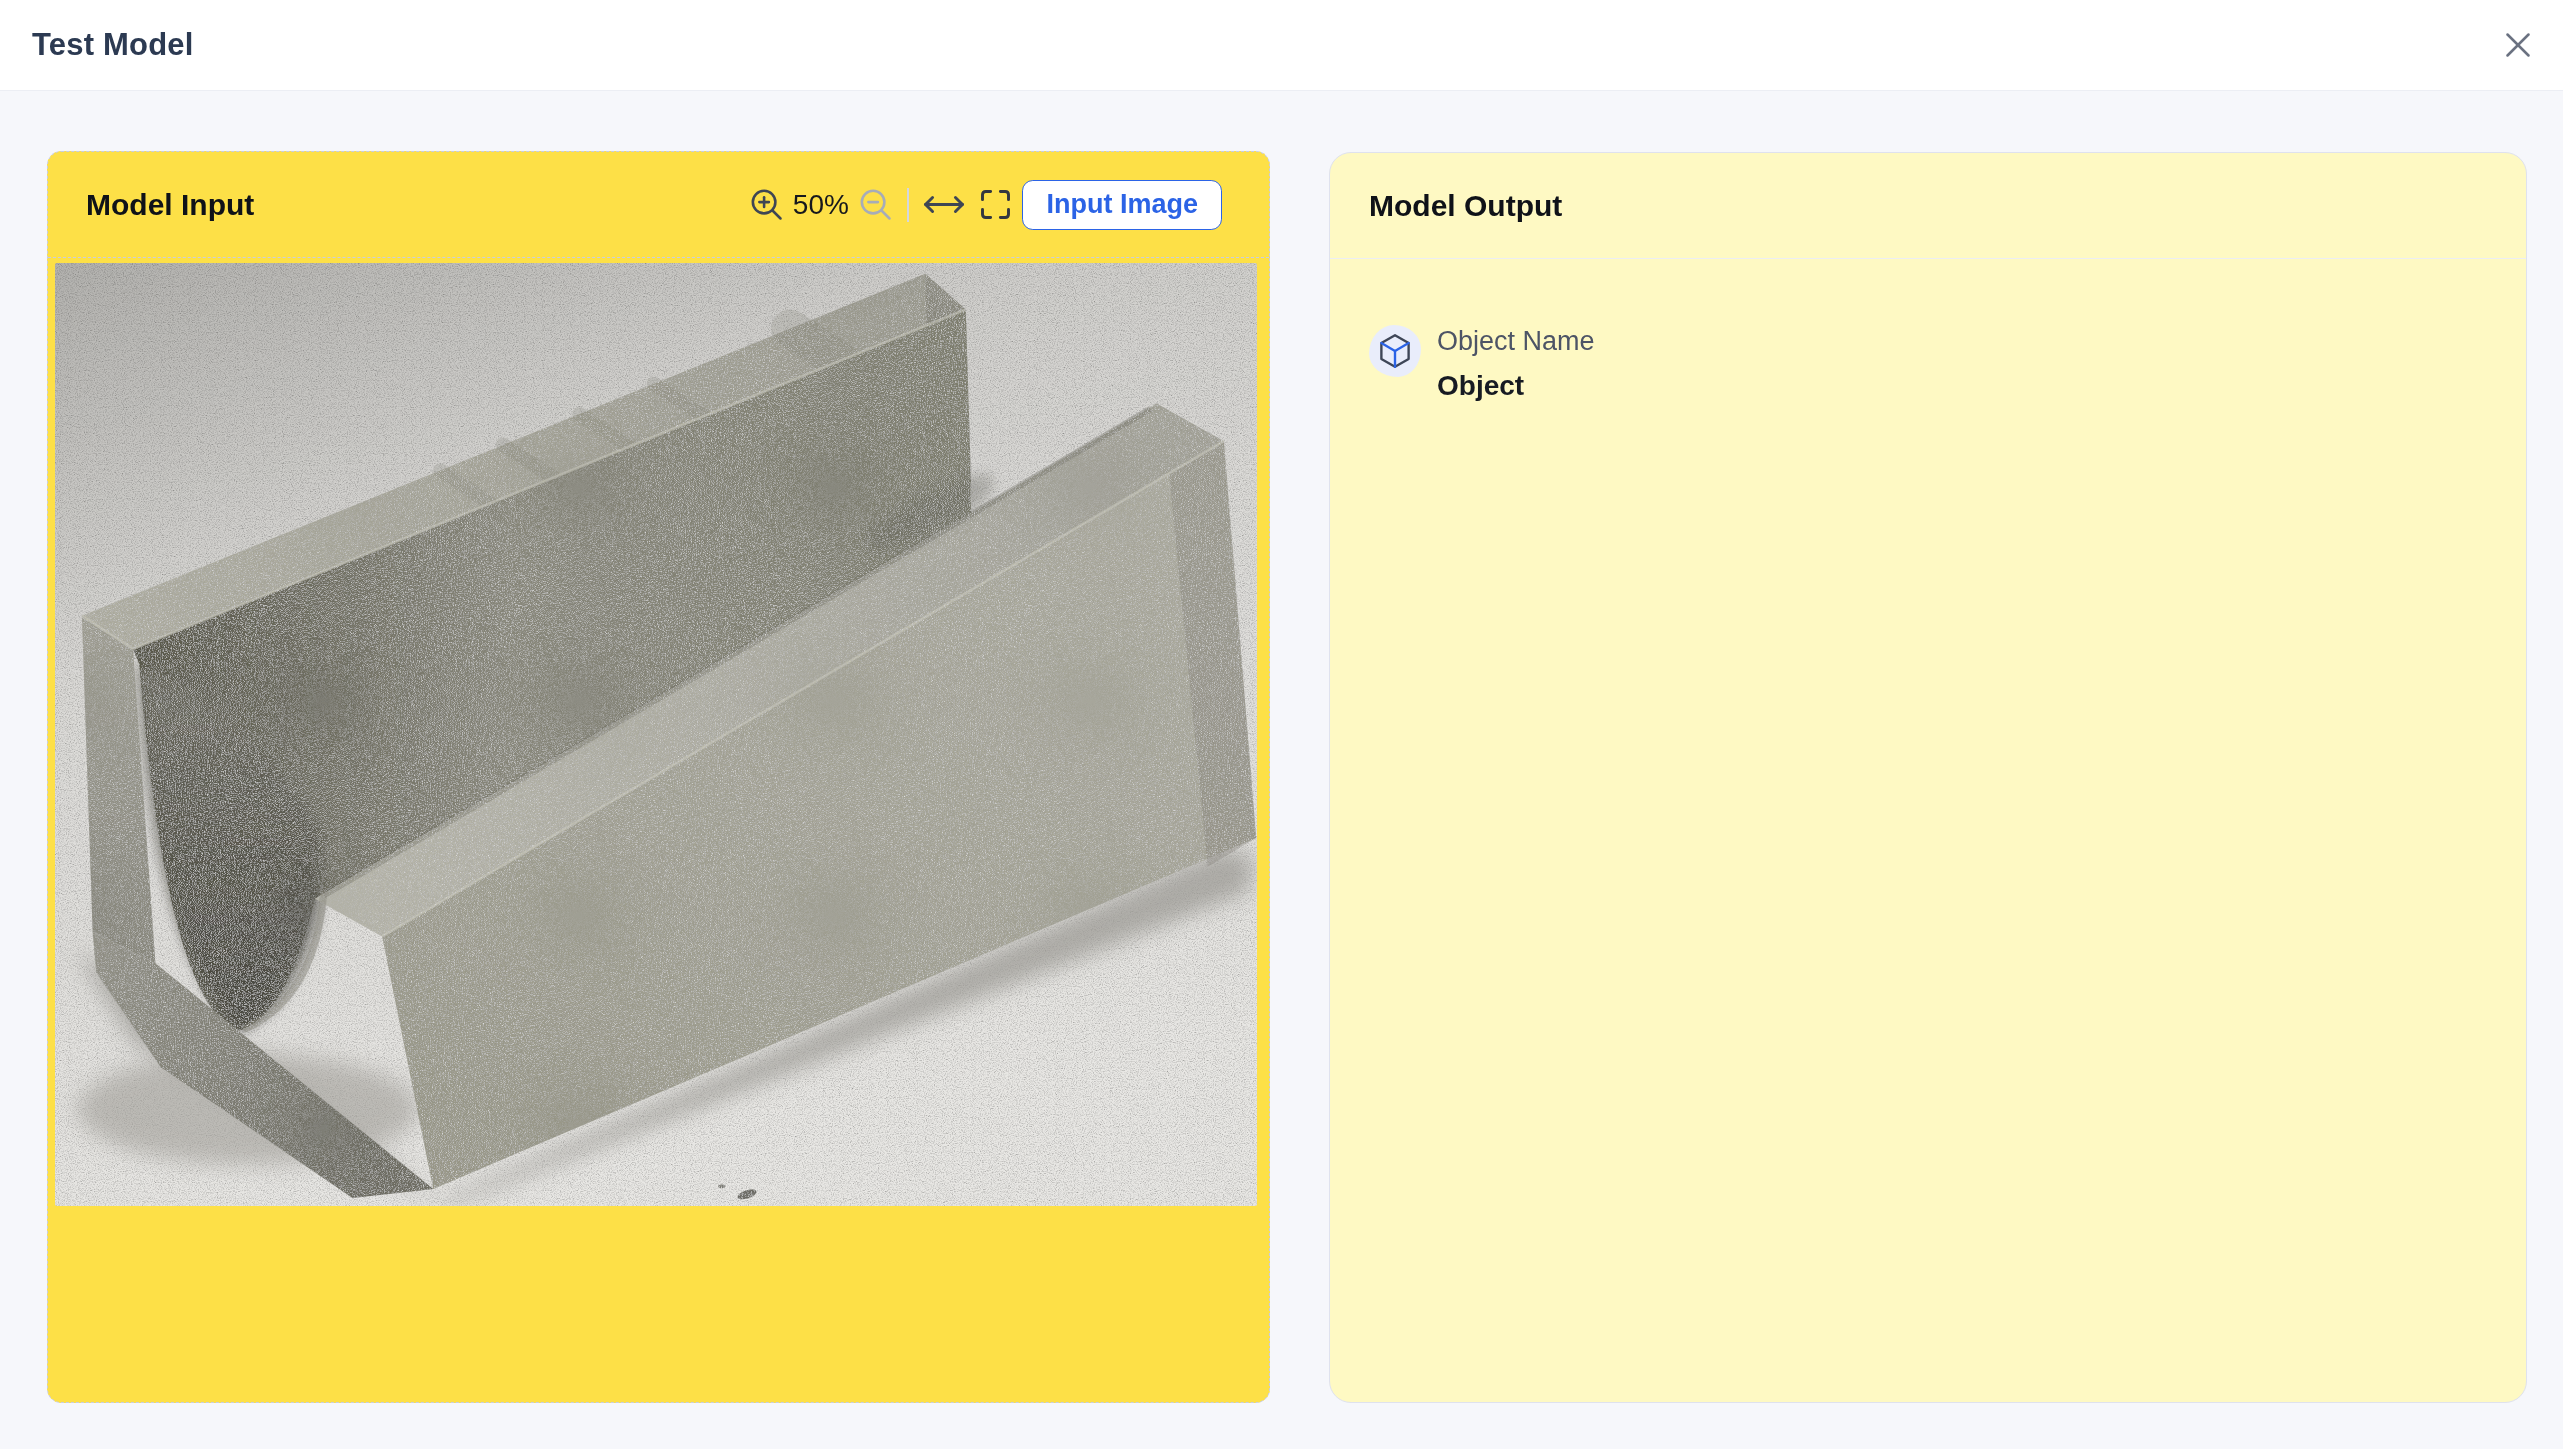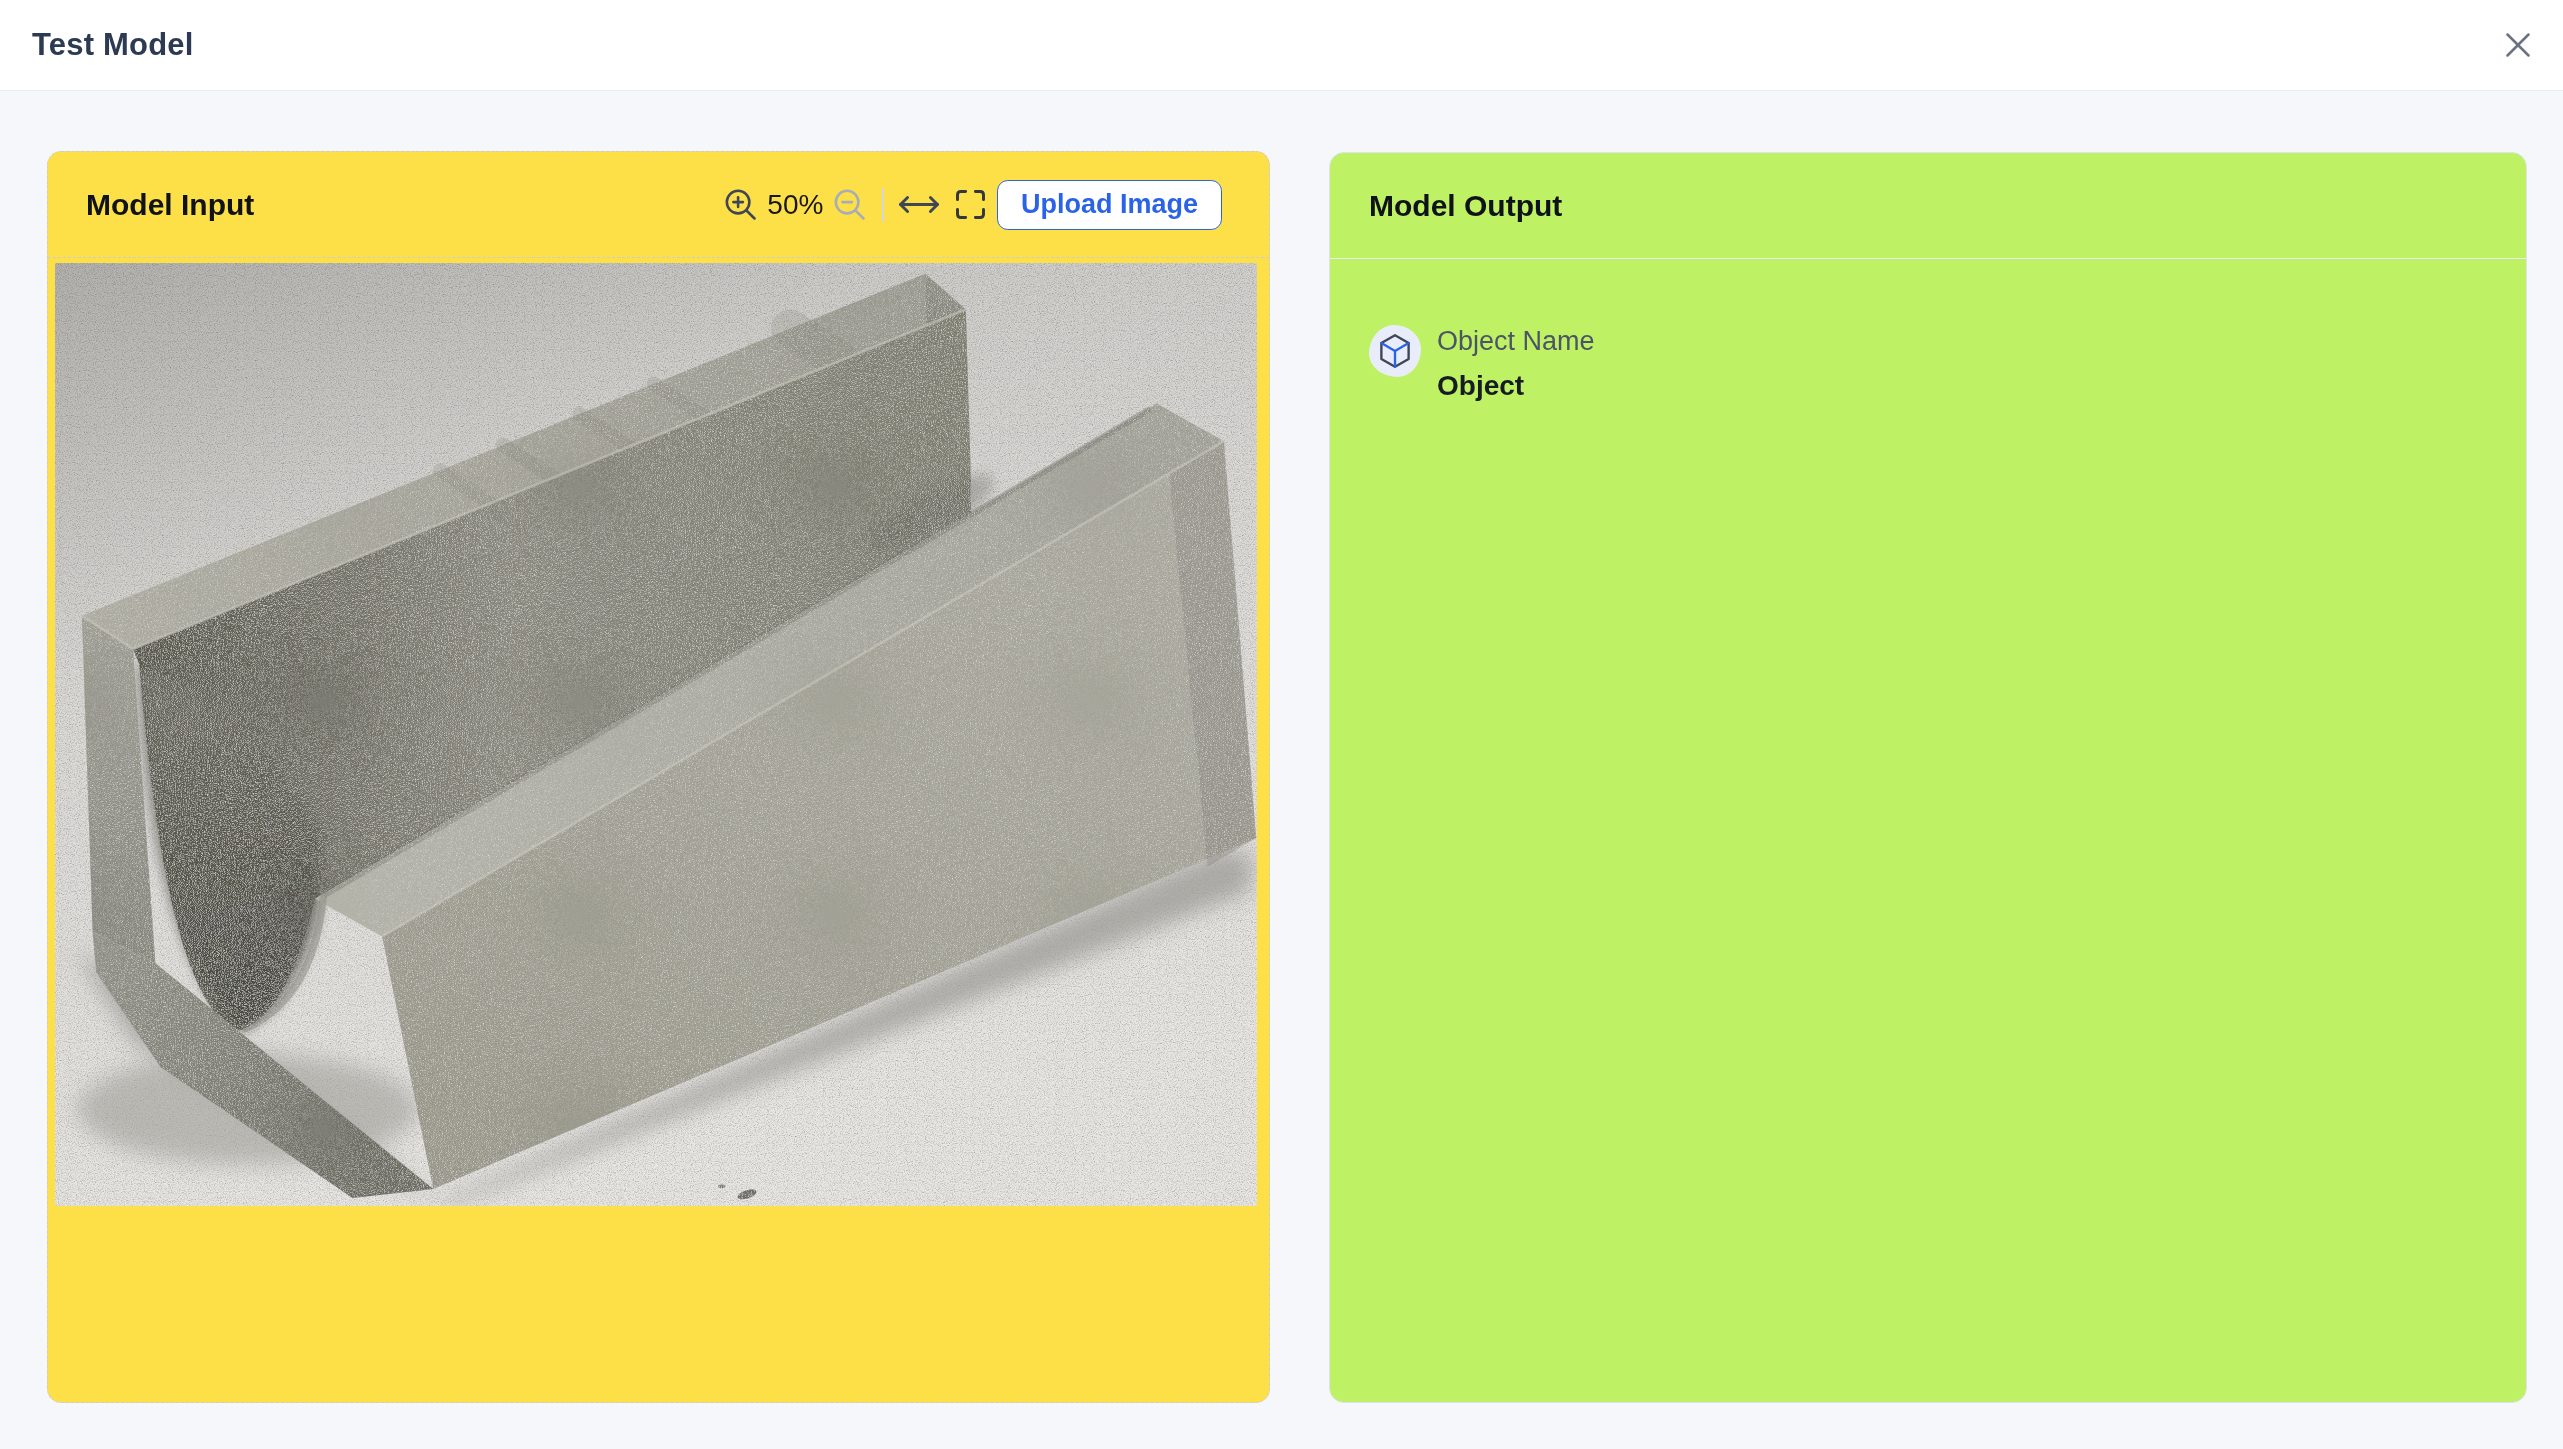--- a/index.html
+++ b/index.html
@@ -24,21 +24,21 @@
     background:none;border:none;padding:0;cursor:pointer;}
   .zoom-level{font-size:28px;color:#16181d;min-width:54px;text-align:center;}
   .tb-divider{width:1.8px;height:34px;background:#d5d7de;margin:0 5.4px;}
   .upload-btn{height:50px;padding:0 23px;border:1.8px solid #2b63e6;border-radius:10.8px;background:#ffffff;
     color:#2b63e6;font-size:27px;font-weight:700;font-family:inherit;cursor:pointer;}
   .image-area{padding:5.4px 7.2px 0 7.2px;}
   .photo{display:block;width:1202px;height:943px;border-radius:1.8px;}
 
   
   .panel-output{position:absolute;left:1329px;top:152px;width:1198px;height:1251px;box-sizing:border-box;
-    background:#bef264;border:1.8px solid #dfe2ee;border-radius:15px;}
+    background:#fef9c3;border:1.8px solid #dfe2ee;border-radius:22px;}
   .panel-output-header{height:106px;box-sizing:border-box;display:flex;align-items:center;
     padding:0 39px;border-bottom:1.8px solid #eceef4;}
   .output-body{padding:66px 39px 0 39px;}
   .result-row{display:flex;align-items:flex-start;gap:16px;margin-bottom:83px;}
   .icon-blob{flex:none;width:52px;height:52px;background:#e9edfb;display:flex;align-items:center;
     justify-content:center;border-radius:48% 52% 44% 56% / 55% 46% 54% 45%;}
   .result-label{font-size:27px;color:#4d5466;line-height:1.2;margin-bottom:11.7px;}
   .result-value{font-size:28px;color:#171b22;font-weight:700;line-height:1.2;}
 </style>
 </head>
@@ -92,21 +92,21 @@
 
         <button class="tool-btn">
           <svg width="39" height="39" viewBox="0 0 24 24" fill="none" stroke="#33373f" stroke-width="1.8" stroke-linecap="round" stroke-linejoin="round">
             <path d="M4 9 V6 Q4 4 6 4 H9"></path>
             <path d="M15 4 H18 Q20 4 20 6 V9"></path>
             <path d="M20 15 V18 Q20 20 18 20 H15"></path>
             <path d="M9 20 H6 Q4 20 4 18 V15"></path>
           </svg>
         </button>
 
-        <button class="upload-btn">Upload Image</button>
+        <button class="upload-btn">Input Image</button>
       </div>
     </div>
 
     <div class="image-area">
       <svg class="photo" viewBox="0 0 1341 1053" preserveAspectRatio="none">
         <defs>
           <linearGradient id="bgGrad" x1="0" y1="0" x2="0.25" y2="1">
             <stop offset="0" stop-color="#c7c6c3"></stop>
             <stop offset="0.45" stop-color="#dbdad7"></stop>
             <stop offset="1" stop-color="#e8e7e4"></stop>

